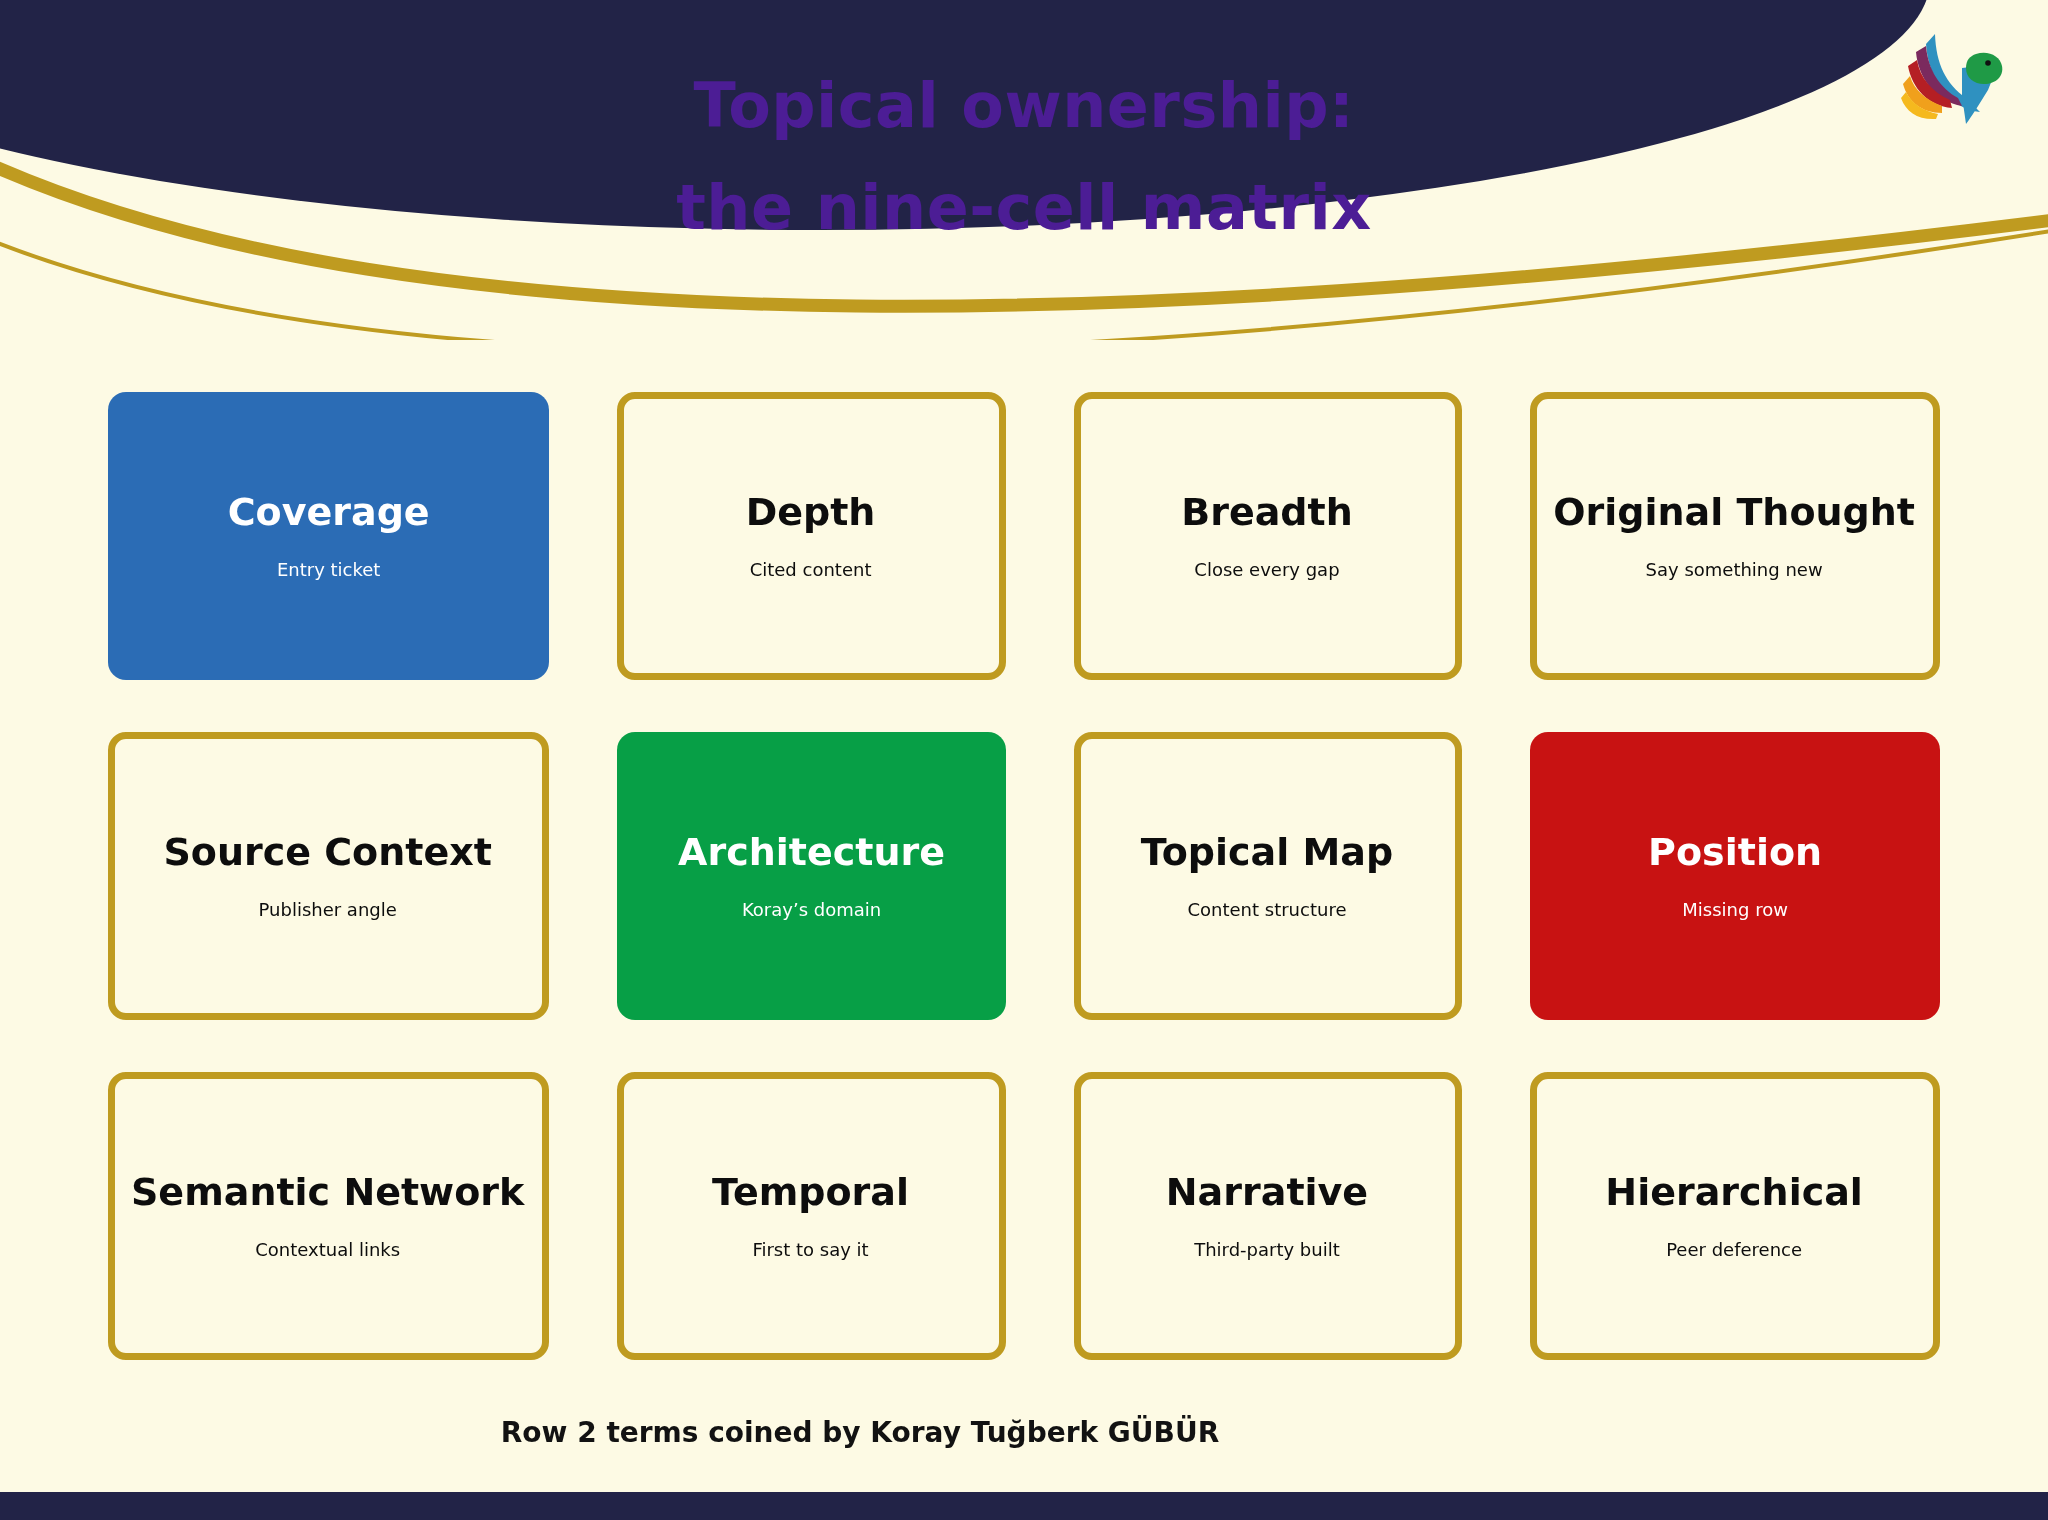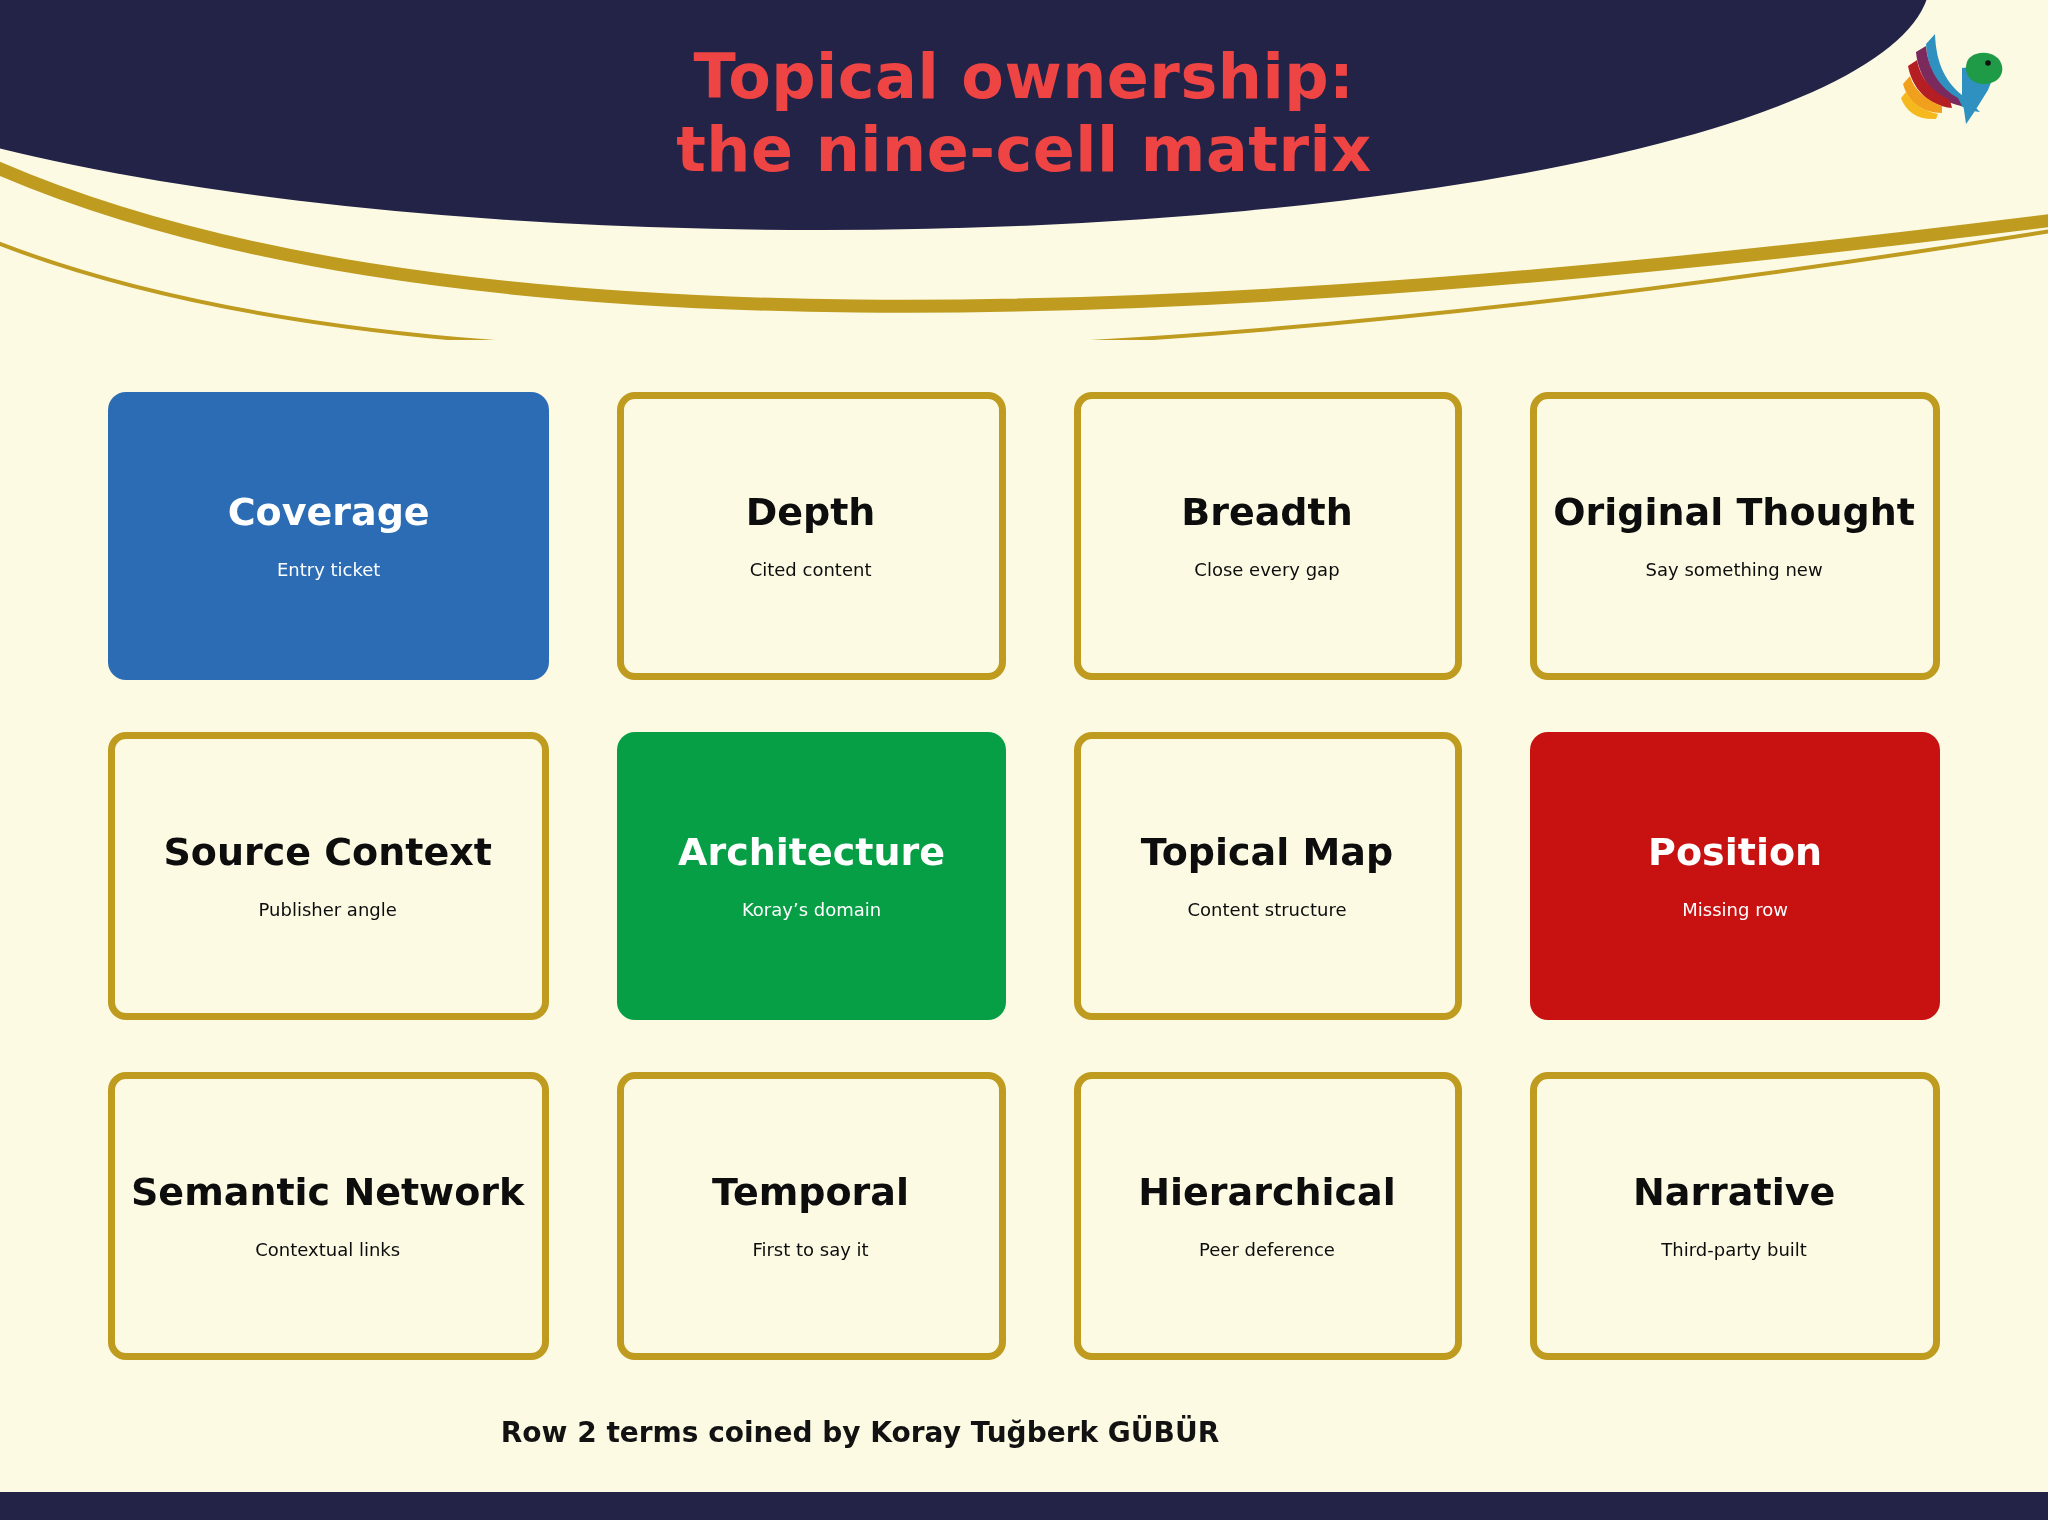--- a/index.html
+++ b/index.html
@@ -31,26 +31,27 @@
   #title-block {
     position: absolute;
     left: 0;
     top: 40px;
     width: 2048px;
     text-align: center;
     z-index: 5;
     pointer-events: none;
   }
   .title-line {
-    color: #ef4444;
+    color: #4c1d95;
     font-size: 62px;
     font-weight: bold;
     line-height: 1.18;
     letter-spacing: 0.5px;
     white-space: nowrap;
+    margin-top: 29px;
   }
 
   #logo {
     position: absolute;
     right: 36px;
     top: 18px;
     width: 120px;
     height: 120px;
     z-index: 6;
   }
@@ -204,27 +205,27 @@
 
     <div class="cell outline-cell">
       <div class="cell-title">Semantic Network</div>
       <div class="cell-sub">Contextual links</div>
     </div>
     <div class="cell outline-cell">
       <div class="cell-title">Temporal</div>
       <div class="cell-sub">First to say it</div>
     </div>
     <div class="cell outline-cell">
+      <div class="cell-title">Narrative</div>
+      <div class="cell-sub">Third-party built</div>
+    </div>
+    <div class="cell outline-cell">
       <div class="cell-title">Hierarchical</div>
       <div class="cell-sub">Peer deference</div>
     </div>
-    <div class="cell outline-cell">
-      <div class="cell-title">Narrative</div>
-      <div class="cell-sub">Third-party built</div>
-    </div>
 
   </div>
 
   <div id="footnote">Row 2 terms coined by Koray Tuğberk GÜBÜR</div>
 
   <div id="bottom-bar"></div>
 
 </div>
 
 </body></html>

